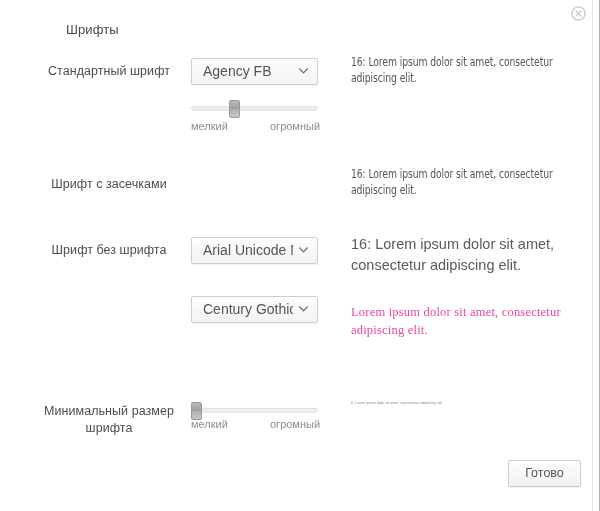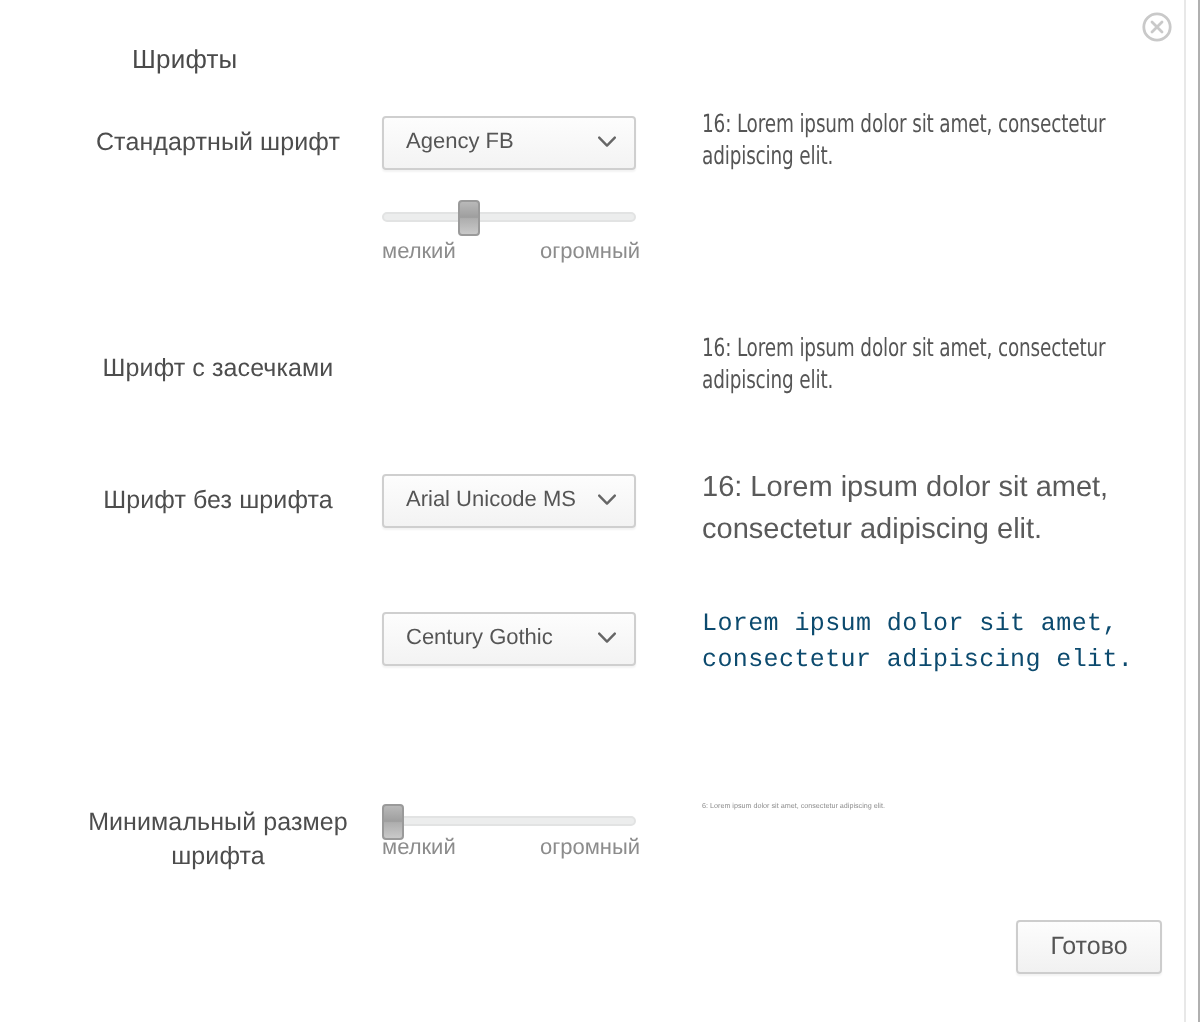--- a/index.html
+++ b/index.html
@@ -90,21 +90,21 @@
     box-shadow: 0 1px 1px rgba(0,0,0,0.05);
     cursor: pointer;
   }
   .select-box .sel-text {
     position: absolute;
     left: 11px;
     top: 0;
     right: 24px;
     height: 25px;
     line-height: 25px;
-    font-size: 11px;
+    font-size: 14px;
     color: #555;
     overflow: hidden;
     white-space: nowrap;
   }
   .select-box .caret {
     position: absolute;
     right: 9px;
     top: 9px;
     width: 9px;
     height: 6px;
@@ -174,24 +174,24 @@
     width: 283px;
     letter-spacing: -0.1px;
   }
   .sample-sans {
     font-family: "Liberation Sans", sans-serif;
     font-size: 14.5px;
     line-height: 21px;
     color: #5a5a5a;
   }
   .sample-mono {
-    font-family: Liberation Mono, monospace;
+    font-family: Liberation Serif, serif;
     font-size: 12.5px;
     line-height: 18px;
-    color: #0c4a6e;
+    color: #ec4899;
     letter-spacing: 0.2px;
   }
   .sample-tiny {
     font-family: "Liberation Sans", sans-serif;
     font-size: 3.6px;
     line-height: 6px;
     color: #8d8d8d;
     width: 260px;
   }
 
@@ -265,21 +265,21 @@
     <span class="caret">
       <svg width="9" height="6" viewBox="0 0 9 6">
           <path d="M0.6 0.8 L4.5 4.8 L8.4 0.8" stroke="#666" stroke-width="1.2" fill="none" stroke-linecap="round" stroke-linejoin="round"></path>
         </svg>
     </span>
   </div>
 
   <div class="sample sample-sans" style="top:234px;">16: Lorem ipsum dolor sit amet, consectetur adipiscing elit.</div>
 
 
-  <div class="select-box" style="top:306px;padding-left:26px;">
+  <div class="select-box" style="top:296px;padding-left:26px;">
     <span class="sel-text">Century Gothic</span>
     <span class="caret">
       <svg width="9" height="6" viewBox="0 0 9 6">
           <path d="M0.6 0.8 L4.5 4.8 L8.4 0.8" stroke="#666" stroke-width="1.2" fill="none" stroke-linecap="round" stroke-linejoin="round"></path>
         </svg>
     </span>
   </div>
 
   <div class="sample sample-mono" style="top:303px;">Lorem ipsum dolor sit amet, consectetur adipiscing elit.</div>
 

